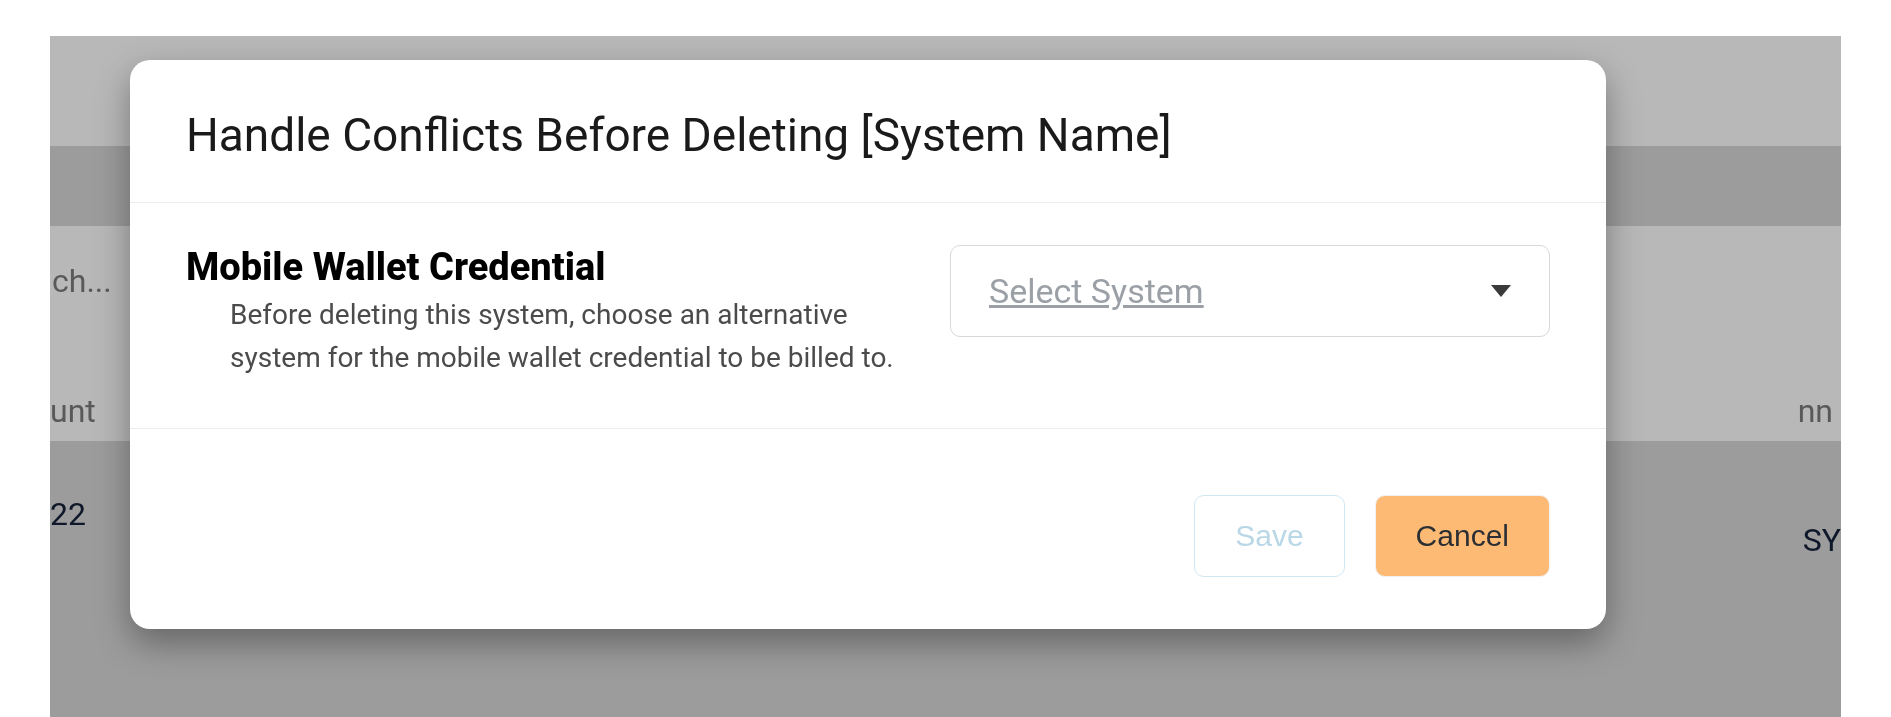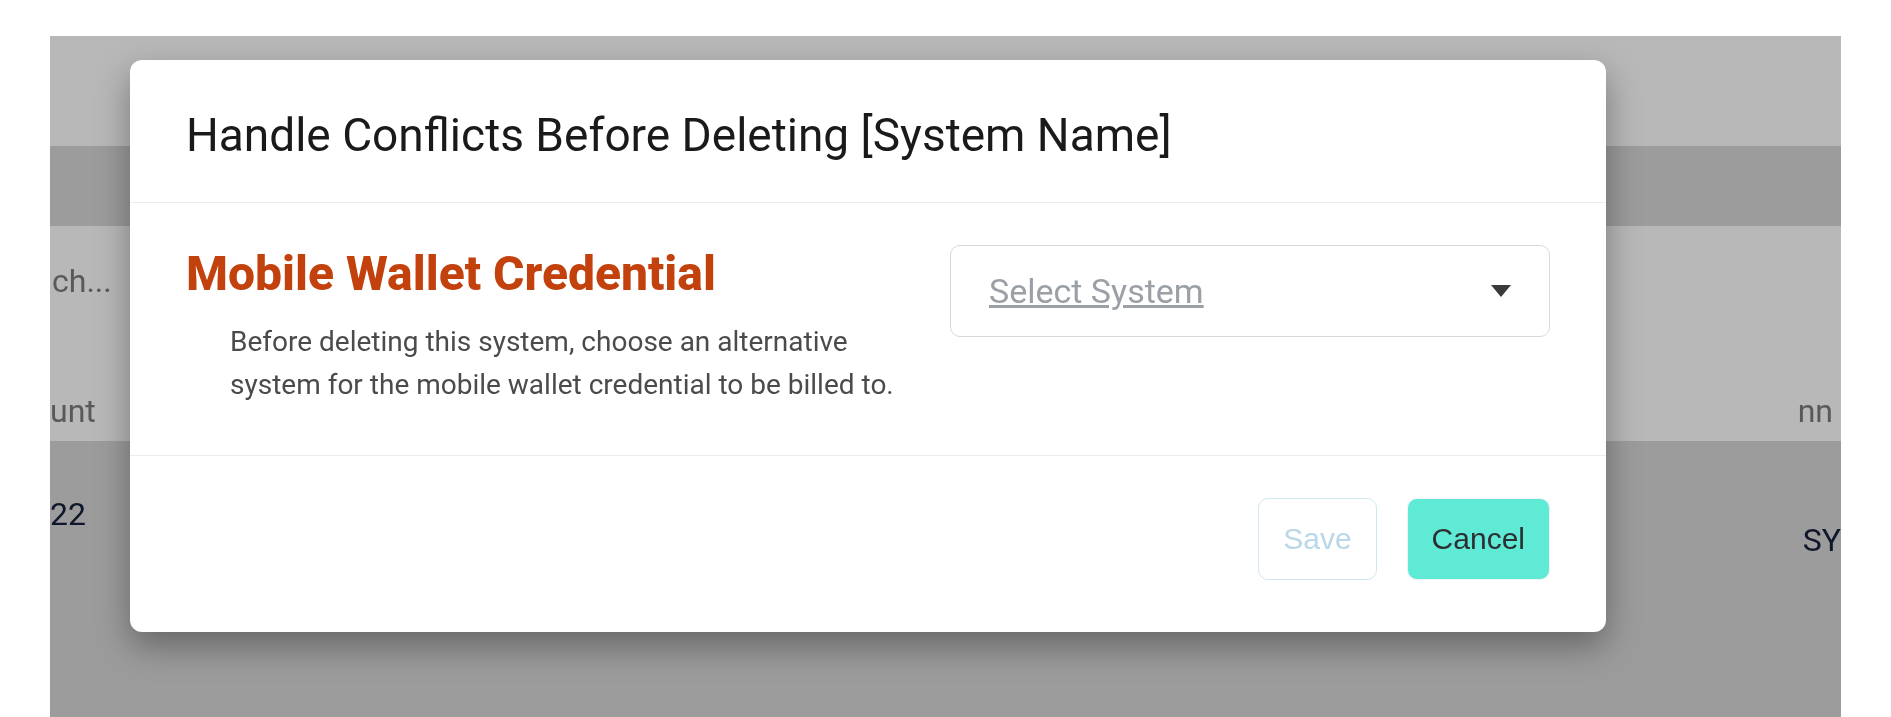--- a/index.html
+++ b/index.html
@@ -28,21 +28,21 @@
       position: absolute;
       color: #595959;
       font-size: 32px;
     }
     .modal {
       position: absolute;
       top: 60px;
       left: 130px;
       right: 285px;
       background: #ffffff;
-      border-radius: 12px;
+      border-radius: 20px;
       box-shadow: 0 14px 34px rgba(0,0,0,0.35);
       overflow: hidden;
     }
     .modal-header {
       padding: 48px 56px 40px 56px;
       border-bottom: 1px solid #ececec;
     }
     .modal-title {
       font-size: 46px;
       font-weight: 400;
@@ -50,24 +50,24 @@
     }
     .modal-body {
       padding: 42px 56px 48px 56px;
       border-bottom: 1px solid #ececec;
       display: flex;
       gap: 40px;
       align-items: flex-start;
     }
     .body-left { flex: 1; }
     .section-heading {
-      font-size: 48px;
+      font-size: 38px;
       font-weight: 800;
-      color: #c2410c;
-      margin-bottom: 18px;
+      color: #000000;
+      margin-bottom: 4px;
     }
     .section-desc {
       font-size: 28px;
       color: #4b4b4b;
       line-height: 1.55;
       margin-left: 44px;
     }
     .select-wrap {
       width: 600px;
       flex-shrink: 0;
@@ -96,37 +96,38 @@
       border-top: 12px solid #3a3a3a;
     }
     .modal-footer {
       padding: 42px 56px 52px 56px;
       display: flex;
       justify-content: flex-end;
       gap: 30px;
     }
     .btn {
       height: 82px;
-      padding: 0 24px;
+      padding: 0 40px;
       border-radius: 10px;
       font-size: 30px;
       font-weight: 500;
       cursor: pointer;
       display: inline-flex;
       align-items: center;
       justify-content: center;
       border: 1px solid transparent;
+      margin-top: 24px;
     }
     .btn-save {
       background: #fff;
       border-color: #cfe7f3;
       color: #b9d7e6;
     }
     .btn-cancel {
-      background: #5eead4;
+      background: #fdba74;
       border-color: #f1f2f3;
       color: #2b2f33;
     }
   </style>
 </head>
 <body>
 
 <div class="backdrop">
   <div class="bg-row-light" style="top:0;height:110px;"></div>
   <div class="bg-row-light" style="top:190px;height:215px;"></div>

